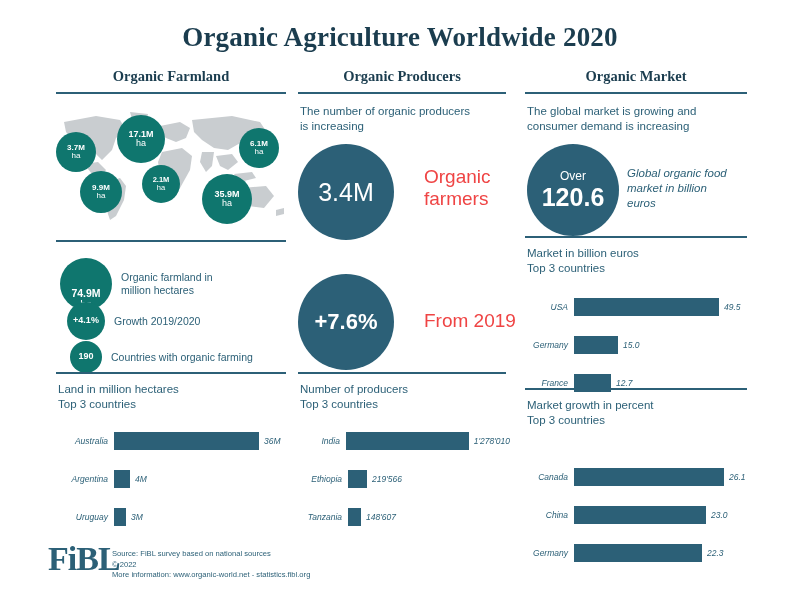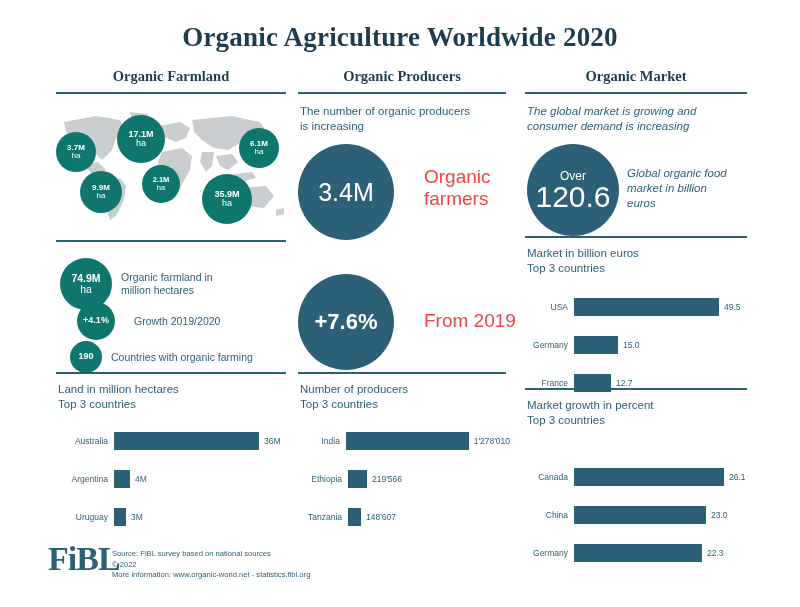--- a/index.html
+++ b/index.html
@@ -117,20 +117,21 @@
     margin-left: 20px;
   }
   
   .bars { position: absolute; }
   .bar-row {
     position: relative;
     height: 22px;
     margin-bottom: 16px;
     display: flex;
     align-items: center;
+    font-style: italic;
   }
   .bar-cat {
     width: 52px;
     text-align: right;
     font-size: 8.5px;
     color: #2c6077;
     padding-right: 6px;
     white-space: nowrap;
   }
   .bar-fill {
@@ -227,29 +228,29 @@
     </div>
     <div class="bubble" style="left:146px;top:66px; width:50px; height:50px; font-size:9px;">
       <span class="v">35.9M</span>
       <span class="u">ha</span>
     </div>
   </div>
 
   <div class="sec-rule" style="left:56px; top:240px; width:230px;"></div>
 
   <div class="stat-row" style="left:60px; top:258px;">
-    <div class="bubble" style="position:relative; width:52px; height:52px; font-size:10.5px;">
+    <div class="bubble" style="position:relative; width:52px; height:52px; font-size:10.5px;justify-content:flex-end;">
       <span class="v">74.9M</span>
       <span class="u">ha</span>
     </div>
     <div class="stat-label" style="white-space:pre-line;">Organic farmland in
 million hectares</div>
   </div>
 
-  <div class="stat-row" style="left:77px; top:302px;gap:10px;">
+  <div class="stat-row" style="left:67px; top:302px;">
     <div class="bubble" style="position:relative; width:38px; height:38px; font-size:9px;">
       <span class="v">+4.1%</span>
     </div>
     <div class="stat-label" style="white-space:pre-line;">Growth 2019/2020</div>
   </div>
 
   <div class="stat-row" style="left:70px; top:341px;">
     <div class="bubble" style="position:relative; width:32px; height:32px; font-size:9px;">
       <span class="v">190</span>
     </div>
@@ -311,26 +312,26 @@
       <div class="bar-fill" style="width:19px;"></div>
       <div class="bar-val">219'566</div>
     </div>
     <div class="bar-row">
       <div class="bar-cat">Tanzania</div>
       <div class="bar-fill" style="width:13px;"></div>
       <div class="bar-val">148'607</div>
     </div>
   </div>
 
-  <div class="txt" style="left:527px; top:104px; width:225px; white-space:pre-line; font-size:11.5px; line-height:15px;font-style:italic;">The global market is growing and
+  <div class="txt" style="left:527px; top:104px; width:225px; white-space:pre-line; font-size:11.5px; line-height:15px;">The global market is growing and
 consumer demand is increasing</div>
 
   <div class="big-circle" style="left:527px; top:144px; width:92px; height:92px;">
     <span style="font-size:12px;">Over</span>
-    <span style="font-size:30px; font-weight:normal; line-height:28px;">120.6</span>
+    <span style="font-size:25px; font-weight:bold; line-height:28px;">120.6</span>
   </div>
   <div class="txt" style="left:627px; top:166px; width:130px; white-space:pre-line; font-size:11.5px; line-height:15px;font-style:italic;">Global organic food
 market in billion
 euros</div>
 
   <div class="sec-rule" style="left:525px; top:236px; width:222px;"></div>
 
   <div class="sec-title" style="left:527px; top:246px; width:222px;">
     <div>Market in billion euros</div>
     <div>Top 3 countries</div>

